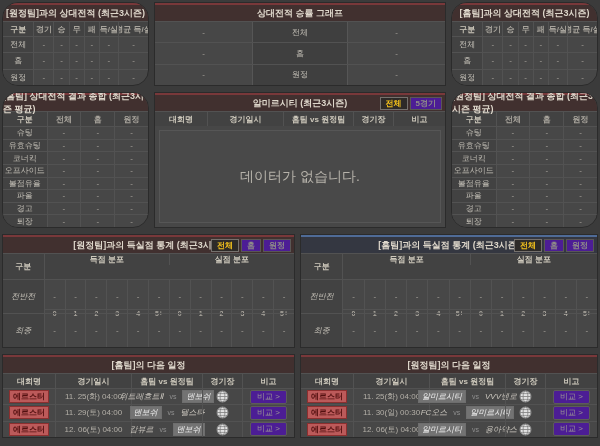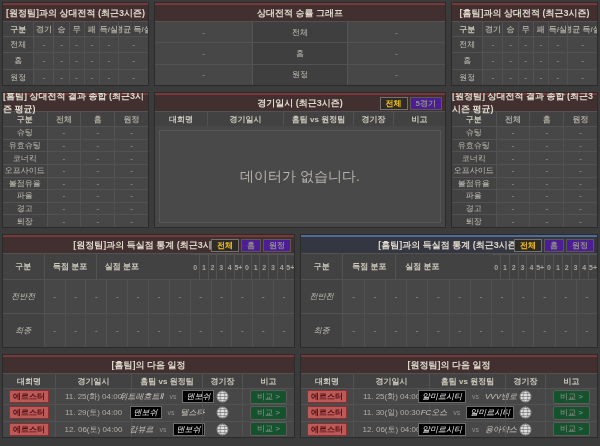--- a/index.html
+++ b/index.html
@@ -1,21 +1,21 @@
 <!DOCTYPE html>
 <html><head>
 <meta charset="utf-8">
 <style>
   html,body{margin:0;padding:0;background:#3b3b3b;}
   *{box-sizing:border-box;}
   .page{width:600px;height:446px;background:#3b3b3b;padding:2px;font-family:"Liberation Sans",sans-serif;overflow:hidden;}
   .row{display:flex;gap:5px;margin-bottom:6px;}
   .r1{height:84px;}.r2{height:136px;}.r3{height:114px;}.r4{height:84px;}
   .panel{background:#474747;border:1px solid #2b2b2b;display:flex;flex-direction:column;overflow:hidden;}
-  .p-sm{width:147px;flex:none;}
+  .p-sm{width:147px;flex:none;border-radius:16px;}
   .p-lg{flex:1;}
   .p-half{width:293px;flex:none;}
   .p-half2{flex:1;}
   .phead{height:18px;flex:none;background:#41302f;border-top:2px solid #79383a;color:#ded7cb;
          font-size:9px;font-weight:bold;display:flex;align-items:center;justify-content:center;position:relative;}
   .phead.blue{background:#343741;border-top-color:#4f6b97;}
   .filters{position:absolute;right:3px;top:2px;display:flex;gap:2px;}
   .fbtn{font-size:8px;line-height:11px;padding:0 5px;color:#8f8c88;background:#4c1d95;border:1px solid #5a5755;cursor:pointer;}
   .fbtn.sel{color:#f2c01c;background:#2d2a28;border-color:#75716d;font-weight:bold;}
   .thead{display:flex;flex:none;background:#424242;border-top:1px solid #525252;height:15px;}
@@ -38,29 +38,29 @@
            background:#3f3f3f;border-left:1px solid #565656;border-right:1px solid #565656;}
   
   .sc-league{width:52px;flex:none;display:flex;align-items:center;justify-content:center;}
   .sc-dt{width:76px;flex:none;display:flex;align-items:center;justify-content:center;font-size:8px;color:#b3afa7;border-left:1px solid #525252;}
   .sc-match{flex:1;display:flex;align-items:center;justify-content:center;gap:6px;border-left:1px solid #525252;min-width:0;}
   .sc-st{width:40px;flex:none;display:flex;align-items:center;justify-content:center;border-left:1px solid #525252;cursor:pointer;}
   .sc-cmp{width:52px;flex:none;display:flex;align-items:center;justify-content:center;border-left:1px solid #525252;}
   .thead .sc-league,.thead .sc-dt,.thead .sc-match,.thead .sc-st,.thead .sc-cmp{font-size:8px;color:#cdc8bb;font-weight:bold;}
   .badge{font-style:normal;font-size:8px;font-weight:bold;color:#531010;background:#bc5a5a;border:1px solid #8c2f2f;padding:0 3px;line-height:11px;white-space:nowrap;}
   .team{font-weight:normal;font-size:8px;color:#c9c5bd;white-space:nowrap;font-style:italic;}
-  .team.hl{background:#000000;color:#f2f2f2;padding:0 3px;border:1px solid #6e6e6e;line-height:11px;}
+  .team.hl{background:#737373;color:#f2f2f2;padding:0 3px;border:1px solid #6e6e6e;line-height:11px;}
   .vs{font-style:normal;font-size:7px;color:#8f8f8f;}
-  .cmp{background:#14532d;border:1px solid #5d5b59;color:#9b9894;font-size:8px;line-height:10px;padding:1px 6px;border-radius:2px;cursor:pointer;font-family:inherit;}
+  .cmp{background:#4c1d95;border:1px solid #5d5b59;color:#9b9894;font-size:8px;line-height:10px;padding:1px 6px;border-radius:2px;cursor:pointer;font-family:inherit;}
   .empty-box{flex:1;margin:4px;border:1px solid #565656;background:#494949;display:flex;align-items:center;justify-content:center;
              font-size:14px;color:#b7b3ab;}
   
   .st-head{display:flex;flex:none;height:26px;border-top:1px solid #525252;background:#424242;}
   .st-label{width:14%;flex:none;display:flex;align-items:center;justify-content:center;font-size:8px;color:#cdc8bb;font-weight:bold;}
-  .st-hright{flex:1;display:flex;border-left:1px solid #525252;gap:44px;}
+  .st-hright{flex:1;display:flex;flex-direction:column;border-left:1px solid #525252;gap:44px;}
   .st-groups{flex:1;display:flex;}
   .st-groups > span{flex:1;display:flex;align-items:center;justify-content:center;font-size:8px;color:#cdc8bb;font-weight:bold;border-left:1px solid #525252;}
   .st-groups > span:first-child{border-left:none;}
   .st-bins{flex:1;display:flex;border-top:1px solid #525252;}
   .st-bins .half{flex:1;display:flex;border-left:1px solid #525252;}
   .st-bins .half:first-child{border-left:none;}
   .st-bins .half > span{border-left:1px solid #525252;font-size:7px;}
   .st-bins .half > span:first-child{border-left:none;}
   .st-row .lcell{width:14%;font-style:italic;}
   .globe{display:block;}
@@ -269,21 +269,21 @@
               <span>-</span>
               <span>-</span>
               <span>-</span>
             </div>
           </div>
       </div>
     </div>
 
     <div class="panel p-lg">
       <div class="phead">
-        <span>경기일시 (최근3시즌)</span>
+        <span>알미르시티 (최근3시즌)</span>
         <span class="filters">
           <span class="fbtn sel">전체</span>
           <span class="fbtn">5경기</span>
         </span>
       </div>
       <div class="thead">
         <span class="sc-league">대회명</span>
         <span class="sc-dt">경기일시</span>
         <span class="sc-match">홈팀 vs 원정팀</span>
         <span class="sc-st">경기장</span>

